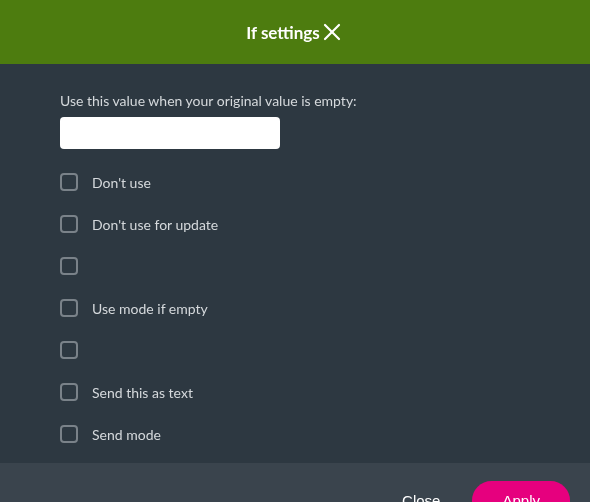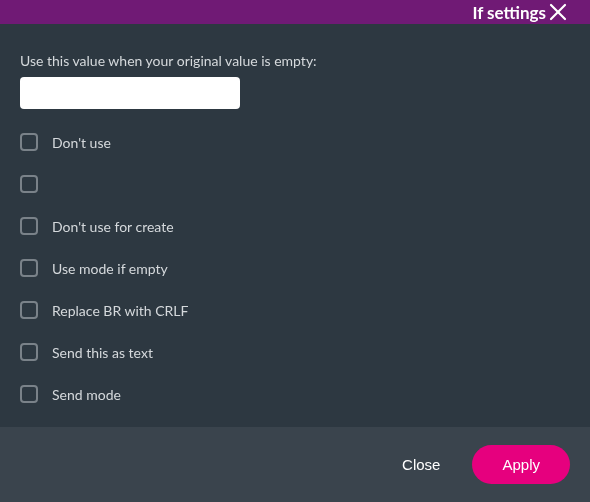--- a/index.html
+++ b/index.html
@@ -11,43 +11,44 @@
       font-family: -apple-system, BlinkMacSystemFont, 'Segoe UI', 'Lato', sans-serif;
       background: #2d3841;
       width: 590px;
       height: 502px;
       overflow: hidden;
       display: flex;
       flex-direction: column;
     }
     .header {
       display: flex;
-      justify-content: flex-end;
+      justify-content: center;
       align-items: center;
-      padding: 0 20px;
-      background: #701a75;
+      padding: 20px 20px;
+      background: #4d7c0f;
     }
     .title {
       color: #ffffff;
       font-size: 17px;
       font-weight: 700;
     }
     .close-x {
       color: #ffffff;
       cursor: pointer;
       display: flex;
       align-items: center;
       justify-content: center;
       width: 24px;
       height: 24px;
     }
     .content {
       flex: 1;
       padding: 8px 28px 20px 20px;
       background: #2d3841;
+      margin-left: 40px;
     }
     .field-label {
       color: #d5d9dc;
       font-size: 14px;
       margin-top: 20px;
       margin-bottom: 8px;
     }
     .text-input {
       width: 220px;
       height: 32px;
@@ -126,35 +127,34 @@
   <div class="field-label">Use this value when your original value is empty:</div>
   <input type="text" class="text-input" value="" style="">
 
   <div class="checkbox-row">
     <div class="checkbox"></div>
     <span class="checkbox-label">Don't use</span>
   </div>
 
   <div class="checkbox-row">
     <div class="checkbox"></div>
+    <span class="checkbox-label">Don't use for update</span>
   </div>
 
   <div class="checkbox-row">
     <div class="checkbox"></div>
-    <span class="checkbox-label">Don't use for create</span>
   </div>
 
   <div class="checkbox-row">
     <div class="checkbox"></div>
     <span class="checkbox-label">Use mode if empty</span>
   </div>
 
   <div class="checkbox-row">
     <div class="checkbox"></div>
-    <span class="checkbox-label">Replace BR with CRLF</span>
   </div>
 
   <div class="checkbox-row">
     <div class="checkbox"></div>
     <span class="checkbox-label">Send this as text</span>
   </div>
 
   <div class="checkbox-row">
     <div class="checkbox"></div>
     <span class="checkbox-label">Send mode</span>

